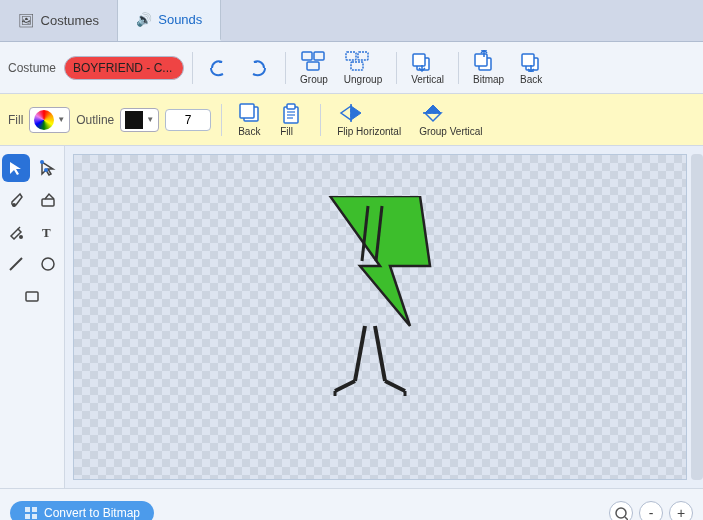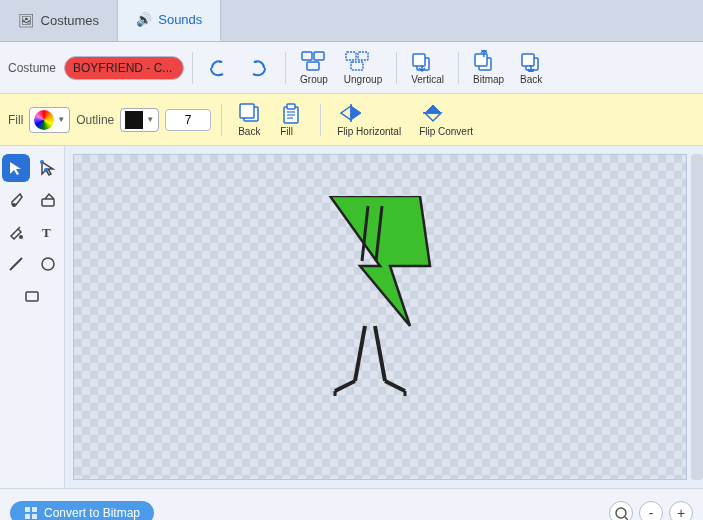--- a/index.html
+++ b/index.html
@@ -357,21 +357,21 @@
     </svg>
     <span class="icon-btn-label">Flip Horizontal</span>
   </button>
 
   <button class="icon-btn">
     <svg width="28" height="22" viewBox="0 0 28 22">
       <line x1="4" y1="11" x2="24" y2="11" stroke="#2a72d8" stroke-width="1.5" stroke-dasharray="3,2"></line>
       <polygon points="6,11 14,3 22,11" fill="#2a72d8" stroke="#2a72d8" stroke-width="1"></polygon>
       <polygon points="6,11 14,19 22,11" fill="none" stroke="#2a72d8" stroke-width="1.5"></polygon>
     </svg>
-    <span class="icon-btn-label">Flip Convert</span>
+    <span class="icon-btn-label">Group Vertical</span>
   </button>
 </div>
 
 <div class="main-area">
 
   <div class="tools-panel">
     <div class="tool-row">
 
       <button class="tool-btn active">
         <svg width="16" height="16" viewBox="0 0 16 16">

